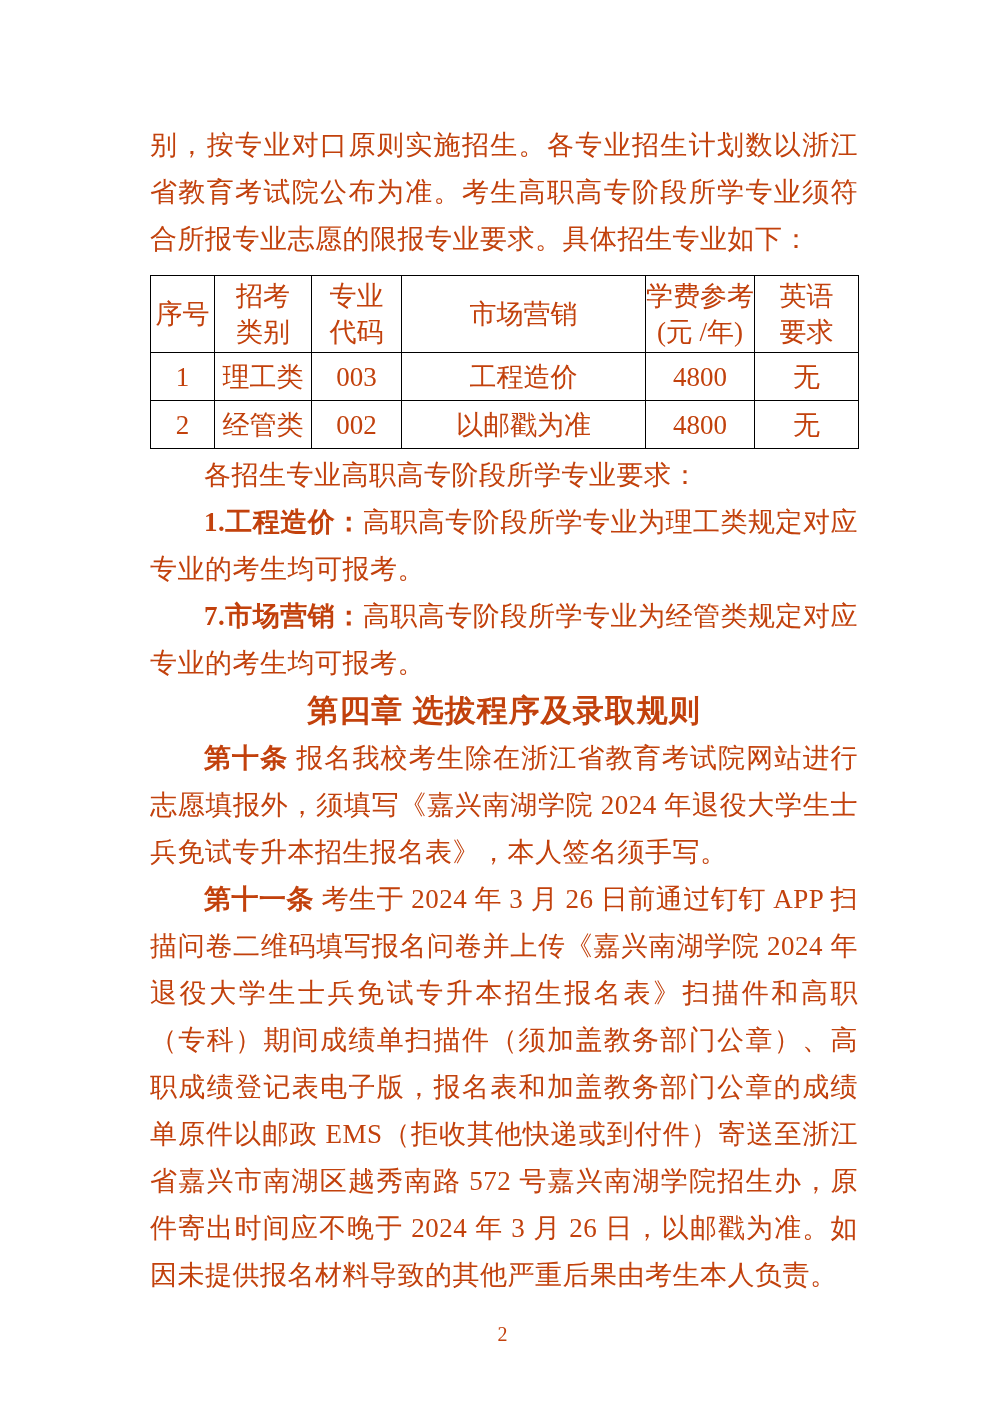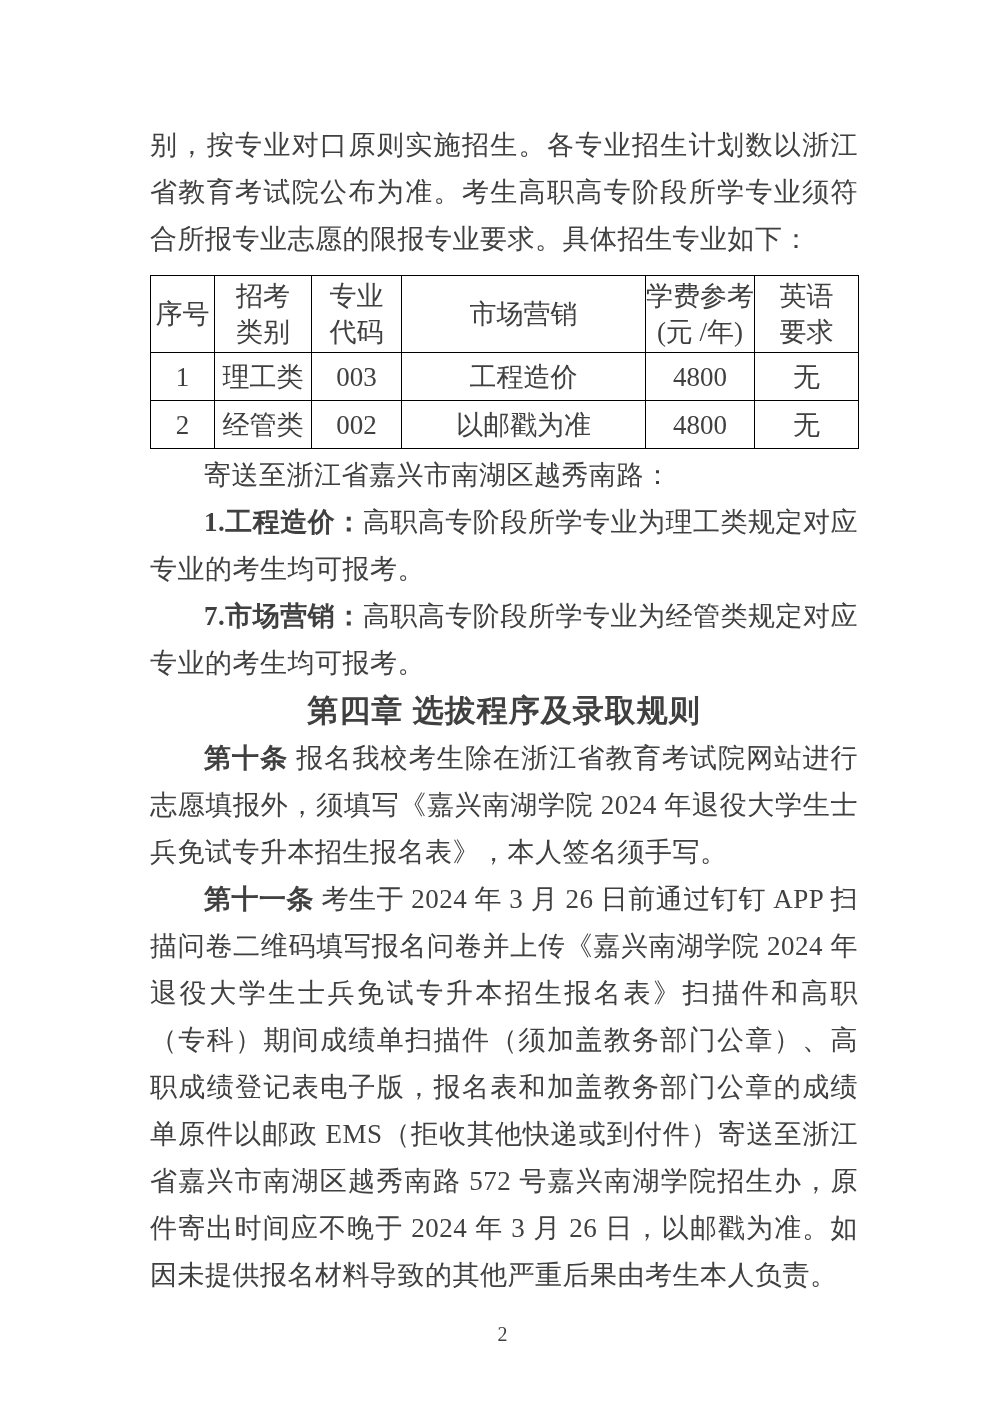--- a/index.html
+++ b/index.html
@@ -5,21 +5,21 @@
   html, body {
     margin: 0;
     padding: 0;
     background: #ffffff;
   }
   .page {
     position: relative;
     width: 1005px;
     height: 1426px;
     background: #ffffff;
-    color: #404040;
+    color: #c2410c;
     font-family: "Liberation Serif", "DejaVu Serif", serif;
     overflow: hidden;
   }
   .content {
     position: absolute;
     left: 150px;
     top: 122px;
     width: 708px;
   }
   .para {
@@ -122,21 +122,21 @@
           <td>2</td>
           <td>经管类</td>
           <td>002</td>
           <td>以邮戳为准</td>
           <td>4800</td>
           <td>无</td>
         </tr>
       </tbody>
     </table>
 
-    <p class="para indent">寄送至浙江省嘉兴市南湖区越秀南路：</p>
+    <p class="para indent">各招生专业高职高专阶段所学专业要求：</p>
 
     <p class="para indent"><b>1.工程造价：</b><span>高职高专阶段所学专业为理工类规定对应专业的考生均可报考。</span></p>
 
     <p class="para indent"><b>7.市场营销：</b><span>高职高专阶段所学专业为经管类规定对应专业的考生均可报考。</span></p>
 
     <h2 class="chapter">第四章 选拔程序及录取规则</h2>
 
     <p class="para indent"><b>第十条</b><span> 报名我校考生除在浙江省教育考试院网站进行志愿填报外，须填写《嘉兴南湖学院 2024 年退役大学生士兵免试专升本招生报名表》，本人签名须手写。</span></p>
 
     <p class="para indent"><b>第十一条</b><span> 考生于 2024 年 3 月 26 日前通过钉钉 APP 扫描问卷二维码填写报名问卷并上传《嘉兴南湖学院 2024 年退役大学生士兵免试专升本招生报名表》扫描件和高职（专科）期间成绩单扫描件（须加盖教务部门公章）、高职成绩登记表电子版，报名表和加盖教务部门公章的成绩单原件以邮政 EMS（拒收其他快递或到付件）寄送至浙江省嘉兴市南湖区越秀南路 572 号嘉兴南湖学院招生办，原件寄出时间应不晚于 2024 年 3 月 26 日，以邮戳为准。如因未提供报名材料导致的其他严重后果由考生本人负责。</span></p>

